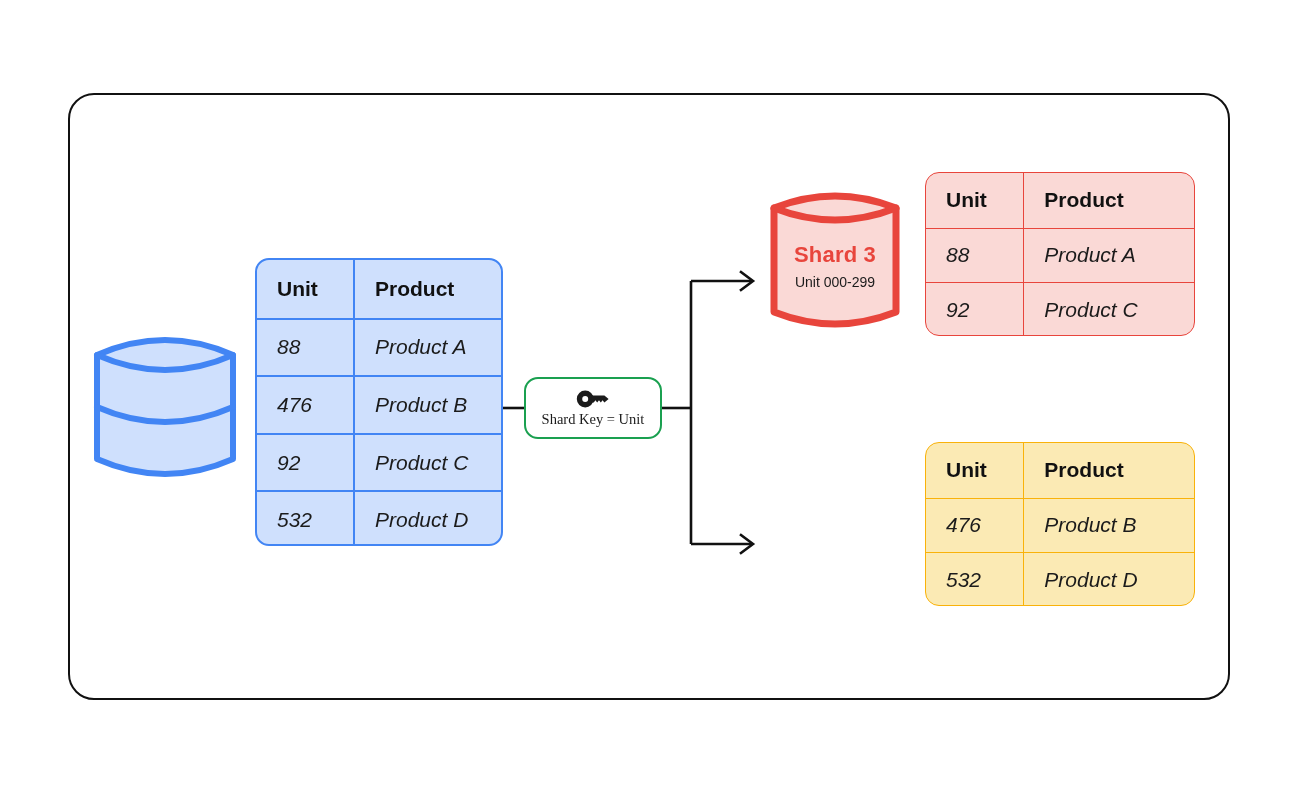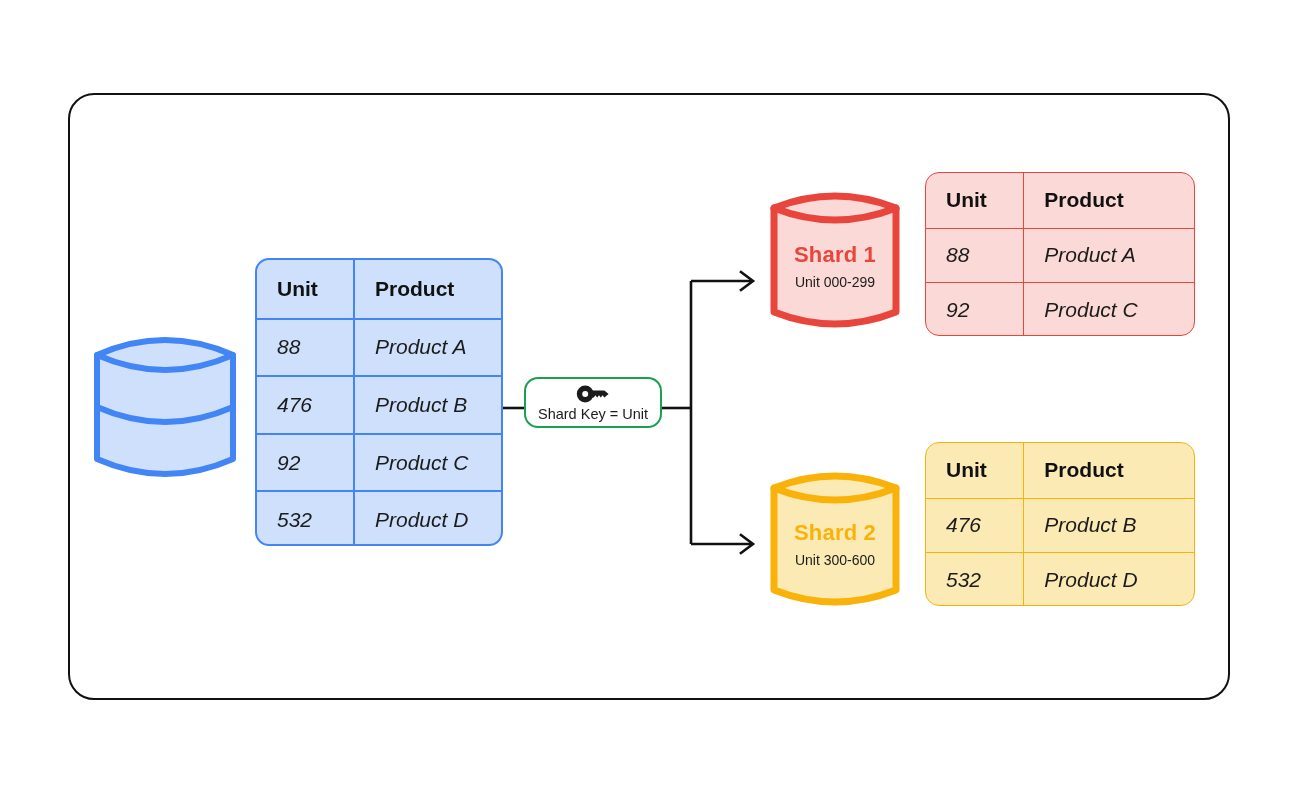--- a/index.html
+++ b/index.html
@@ -114,29 +114,30 @@
 
   .lbl-shard1 { top: 52px; }
   .lbl-shard2 { top: 50px; }
 
   
   .keybox {
     position: absolute;
     left: 524px;
     top: 377px;
     width: 138px;
-    height: 51px;
+    height: 62px;
     box-sizing: border-box;
     border: 2px solid #1aa050;
     border-radius: 14px;
     background: #ffffff;
     display: flex;
     flex-direction: column;
     align-items: center;
     justify-content: center;
+    font-family: Liberation Serif, serif;
   }
   .keybox .key-icon { line-height: 0; margin-bottom: 1px; }
   .keybox .key-label {
     font-size: 14.5px;
     color: #1b1b1b;
     white-space: nowrap;
   }
 
   
   .wires { position: absolute; left: 0; top: 0; width: 1298px; height: 800px; pointer-events: none; }
@@ -205,50 +206,40 @@
     </span>
     <span class="key-label">Shard Key = Unit</span>
   </div>
 
   <div class="cyl cyl-shard1">
     <svg width="134" height="140" viewBox="0 0 134 140" aria-hidden="true">
       <path d="M6 18 Q67 -6 128 18 L128 122 Q67 146 6 122 Z" fill="#fad9d6" stroke="#e8453c" stroke-width="7" stroke-linejoin="round"></path>
       <path d="M6 18 Q67 42 128 18" fill="none" stroke="#e8453c" stroke-width="7" stroke-linecap="round"></path>
     </svg>
     <div class="cyl-label lbl-shard1">
-      <div class="shard-name" style="color:#e8453c">Shard 1</div>
+      <div class="shard-name" style="color:#e8453c">Shard 3</div>
       <div class="shard-range">Unit 000-299</div>
     </div>
   </div>
 
   <div class="dtable tbl-shard tbl-shard1">
     <div class="row head">
       <div class="cell c-unit">Unit</div>
       <div class="cell c-prod">Product</div>
     </div>
     <div class="row body">
       <div class="cell c-unit">88</div>
       <div class="cell c-prod">Product A</div>
     </div>
     <div class="row body">
       <div class="cell c-unit">92</div>
       <div class="cell c-prod">Product C</div>
     </div>
   </div>
 
-  <div class="cyl cyl-shard2">
-    <svg width="134" height="138" viewBox="0 0 134 138" aria-hidden="true">
-      <path d="M6 18 Q67 -6 128 18 L128 120 Q67 144 6 120 Z" fill="#fbeab4" stroke="#f9b20a" stroke-width="7" stroke-linejoin="round"></path>
-      <path d="M6 18 Q67 42 128 18" fill="none" stroke="#f9b20a" stroke-width="7" stroke-linecap="round"></path>
-    </svg>
-    <div class="cyl-label lbl-shard2">
-      <div class="shard-name" style="color:#f9b20a">Shard 2</div>
-      <div class="shard-range">Unit 300-600</div>
-    </div>
-  </div>
 
   <div class="dtable tbl-shard tbl-shard2">
     <div class="row head">
       <div class="cell c-unit">Unit</div>
       <div class="cell c-prod">Product</div>
     </div>
     <div class="row body">
       <div class="cell c-unit">476</div>
       <div class="cell c-prod">Product B</div>
     </div>

